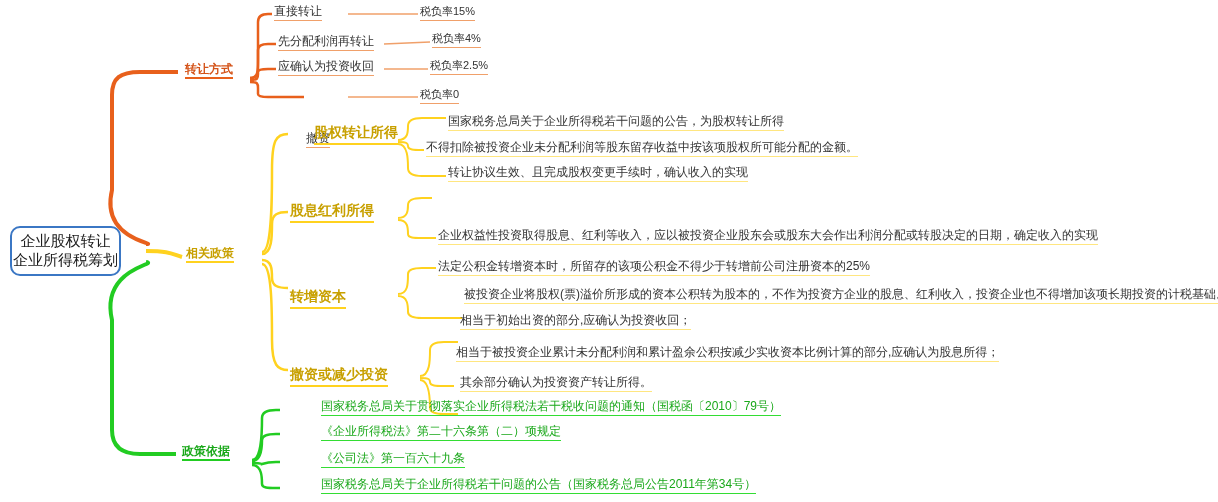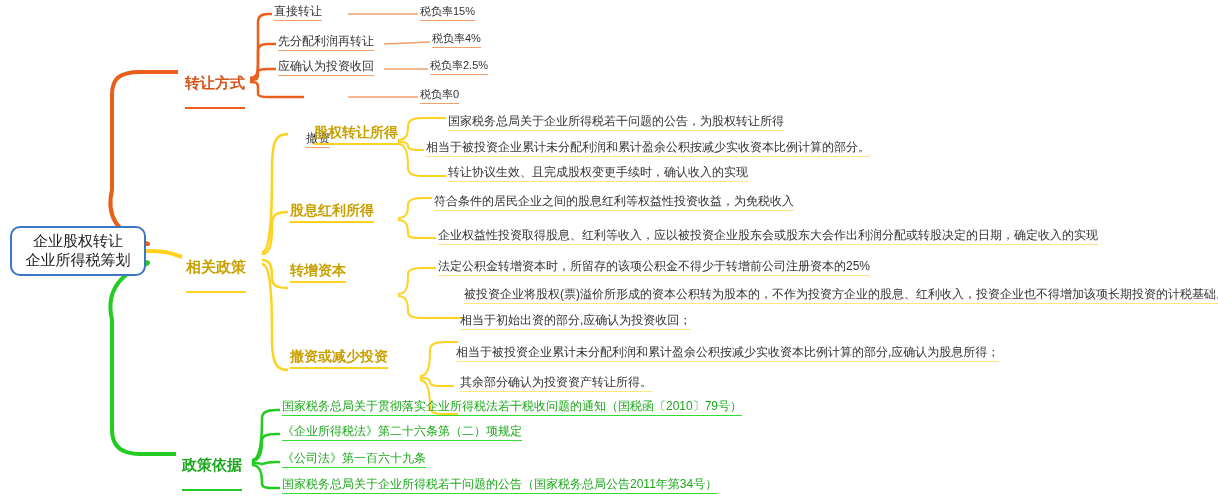--- a/index.html
+++ b/index.html
@@ -27,62 +27,61 @@
   }
   .node {
     position: absolute;
     white-space: nowrap;
     line-height: 1.25;
   }
   
   .root {
     left: 10px;
     top: 226px;
-    width: 136px;
+    width: 111px;
     height: 50px;
     border: 2px solid #3b77c4;
     border-radius: 10px;
     background: #ffffff;
     color: #1a1a1a;
     font-size: 15px;
     display: flex;
     flex-direction: column;
     align-items: center;
     justify-content: center;
     box-sizing: border-box;
   }
   .root .line { display: block; }
 
   
   .branch-label {
-    font-size: 15px;
+    font-size: 12px;
     font-weight: bold;
-    padding-bottom: 14px;
-    margin-top: 12px;
+    padding-bottom: 0;
   }
   .branch-label.orange { color: #d4541a; border-bottom: 2px solid #e8601c; }
   .branch-label.yellow { color: #c8a000; border-bottom: 2px solid #ffd21f; }
   .branch-label.green  { color: #1aa81a; border-bottom: 2px solid #22cc22; }
 
   
   .topic {
     font-size: 14px;
     font-weight: bold;
     color: #c8a000;
     border-bottom: 2px solid #ffd21f;
     padding-bottom: 1px;
   }
   
   .leaf {
     font-size: 12px;
     padding-bottom: 1px;
   }
   .leaf.orange { color: #333333; border-bottom: 1.5px solid #f0a06a; }
   .leaf.yellow { color: #333333; border-bottom: 1.5px solid #ffe680; }
-  .leaf.green  { color: #1aa81a; border-bottom: 1.5px solid #33dd33; }
+  .leaf.green  { color: #1aa81a; border-bottom: 1.5px solid #33dd33; margin-left: 39px; }
 </style>
 </head>
 <body>
 
 <div id="canvas">
 
   <svg class="links" viewBox="0 0 1218 502">
 
     <path d="M146 244 C 160 244, 100 240, 112 190 L112 95 C112 78, 120 72, 140 72 L178 72" fill="none" stroke="#e8601c" stroke-width="4"></path>
 
@@ -141,32 +140,31 @@
   <div class="node leaf orange" style="left:278px; top:59px;">应确认为投资收回</div>
   <div class="node leaf orange" style="left:430px; top:59px; font-size:11px;">税负率2.5%</div>
 
   <div class="node leaf orange" style="left:306px; top:87px;margin-top:44px;">撤资</div>
   <div class="node leaf orange" style="left:420px; top:88px; font-size:11px;">税负率0</div>
 
   <div class="node branch-label yellow" style="left:186px; top:246px;">相关政策</div>
 
   <div class="node topic" style="left:290px; top:124px;margin-left:24px;">股权转让所得</div>
   <div class="node leaf yellow" style="left:448px; top:114px;">国家税务总局关于企业所得税若干问题的公告，为股权转让所得</div>
-  <div class="node leaf yellow" style="left:426px; top:140px;">相当于被投资企业累计未分配利润和累计盈余公积按减少实收资本比例计算的部分。</div>
+  <div class="node leaf yellow" style="left:426px; top:140px;">不得扣除被投资企业未分配利润等股东留存收益中按该项股权所可能分配的金额。</div>
   <div class="node leaf yellow" style="left:448px; top:165px;">转让协议生效、且完成股权变更手续时，确认收入的实现</div>
 
   <div class="node topic" style="left:290px; top:202px;">股息红利所得</div>
-  <div class="node leaf yellow" style="left:434px; top:194px;">符合条件的居民企业之间的股息红利等权益性投资收益，为免税收入</div>
   <div class="node leaf yellow" style="left:438px; top:228px;">企业权益性投资取得股息、红利等收入，应以被投资企业股东会或股东大会作出利润分配或转股决定的日期，确定收入的实现</div>
 
-  <div class="node topic" style="left:290px; top:262px;">转增资本</div>
+  <div class="node topic" style="left:290px; top:288px;">转增资本</div>
   <div class="node leaf yellow" style="left:438px; top:259px;">法定公积金转增资本时，所留存的该项公积金不得少于转增前公司注册资本的25%</div>
   <div class="node leaf yellow" style="left:464px; top:287px;">被投资企业将股权(票)溢价所形成的资本公积转为股本的，不作为投资方企业的股息、红利收入，投资企业也不得增加该项长期投资的计税基础。</div>
 
-  <div class="node topic" style="left:290px; top:348px;">撤资或减少投资</div>
+  <div class="node topic" style="left:290px; top:366px;">撤资或减少投资</div>
   <div class="node leaf yellow" style="left:460px; top:313px;">相当于初始出资的部分,应确认为投资收回；</div>
   <div class="node leaf yellow" style="left:456px; top:345px;">相当于被投资企业累计未分配利润和累计盈余公积按减少实收资本比例计算的部分,应确认为股息所得；</div>
   <div class="node leaf yellow" style="left:460px; top:375px;">其余部分确认为投资资产转让所得。</div>
 
   <div class="node branch-label green" style="left:182px; top:444px;">政策依据</div>
 
   <div class="node leaf green" style="left:282px; top:399px;">国家税务总局关于贯彻落实企业所得税法若干税收问题的通知（国税函〔2010〕79号）</div>
   <div class="node leaf green" style="left:282px; top:424px;">《企业所得税法》第二十六条第（二）项规定</div>
   <div class="node leaf green" style="left:282px; top:451px;">《公司法》第一百六十九条</div>
   <div class="node leaf green" style="left:282px; top:477px;">国家税务总局关于企业所得税若干问题的公告（国家税务总局公告2011年第34号）</div>

